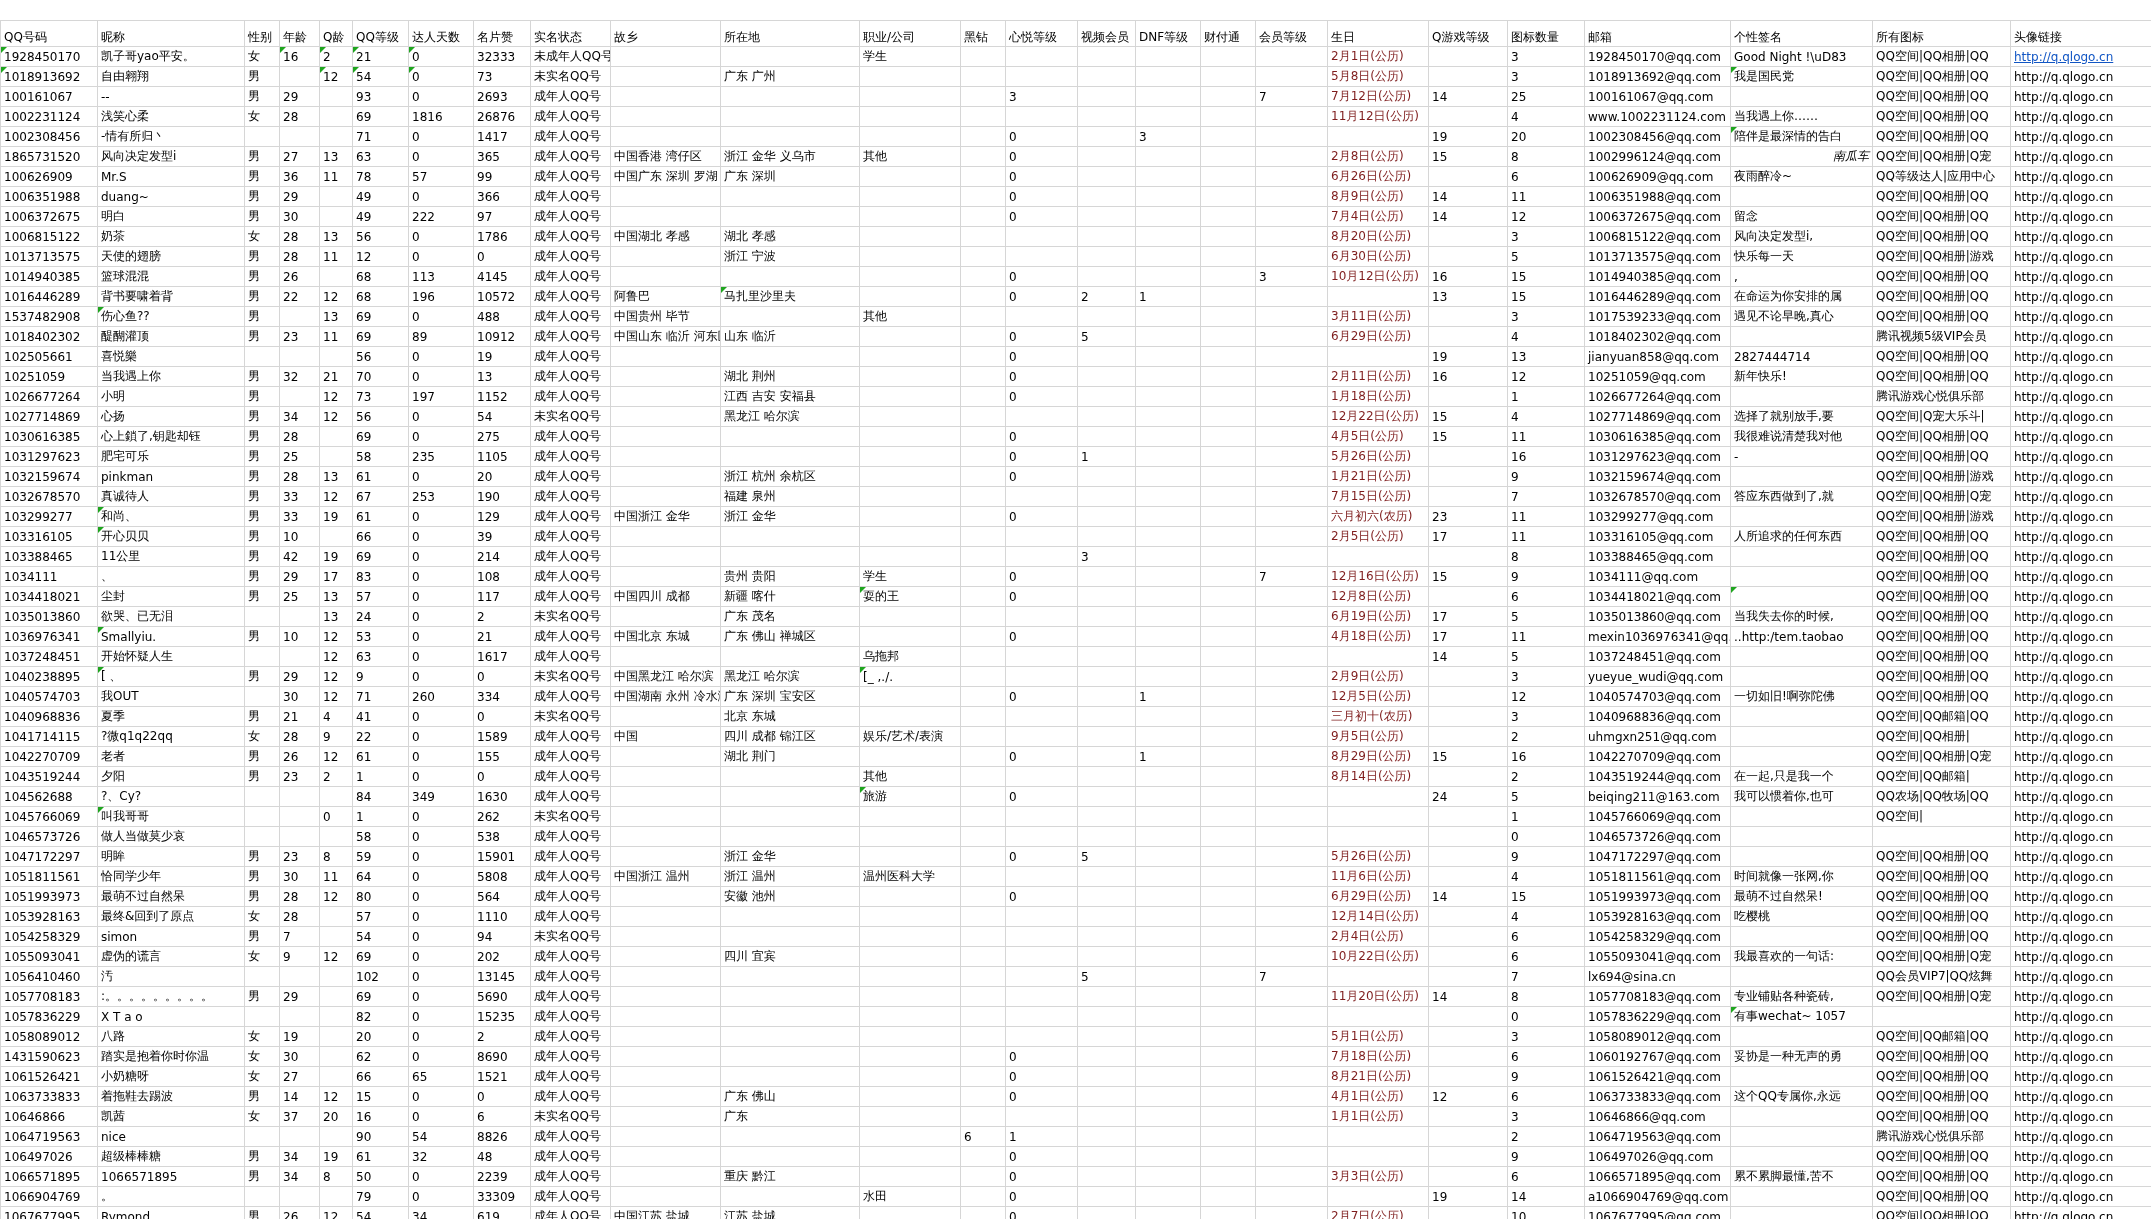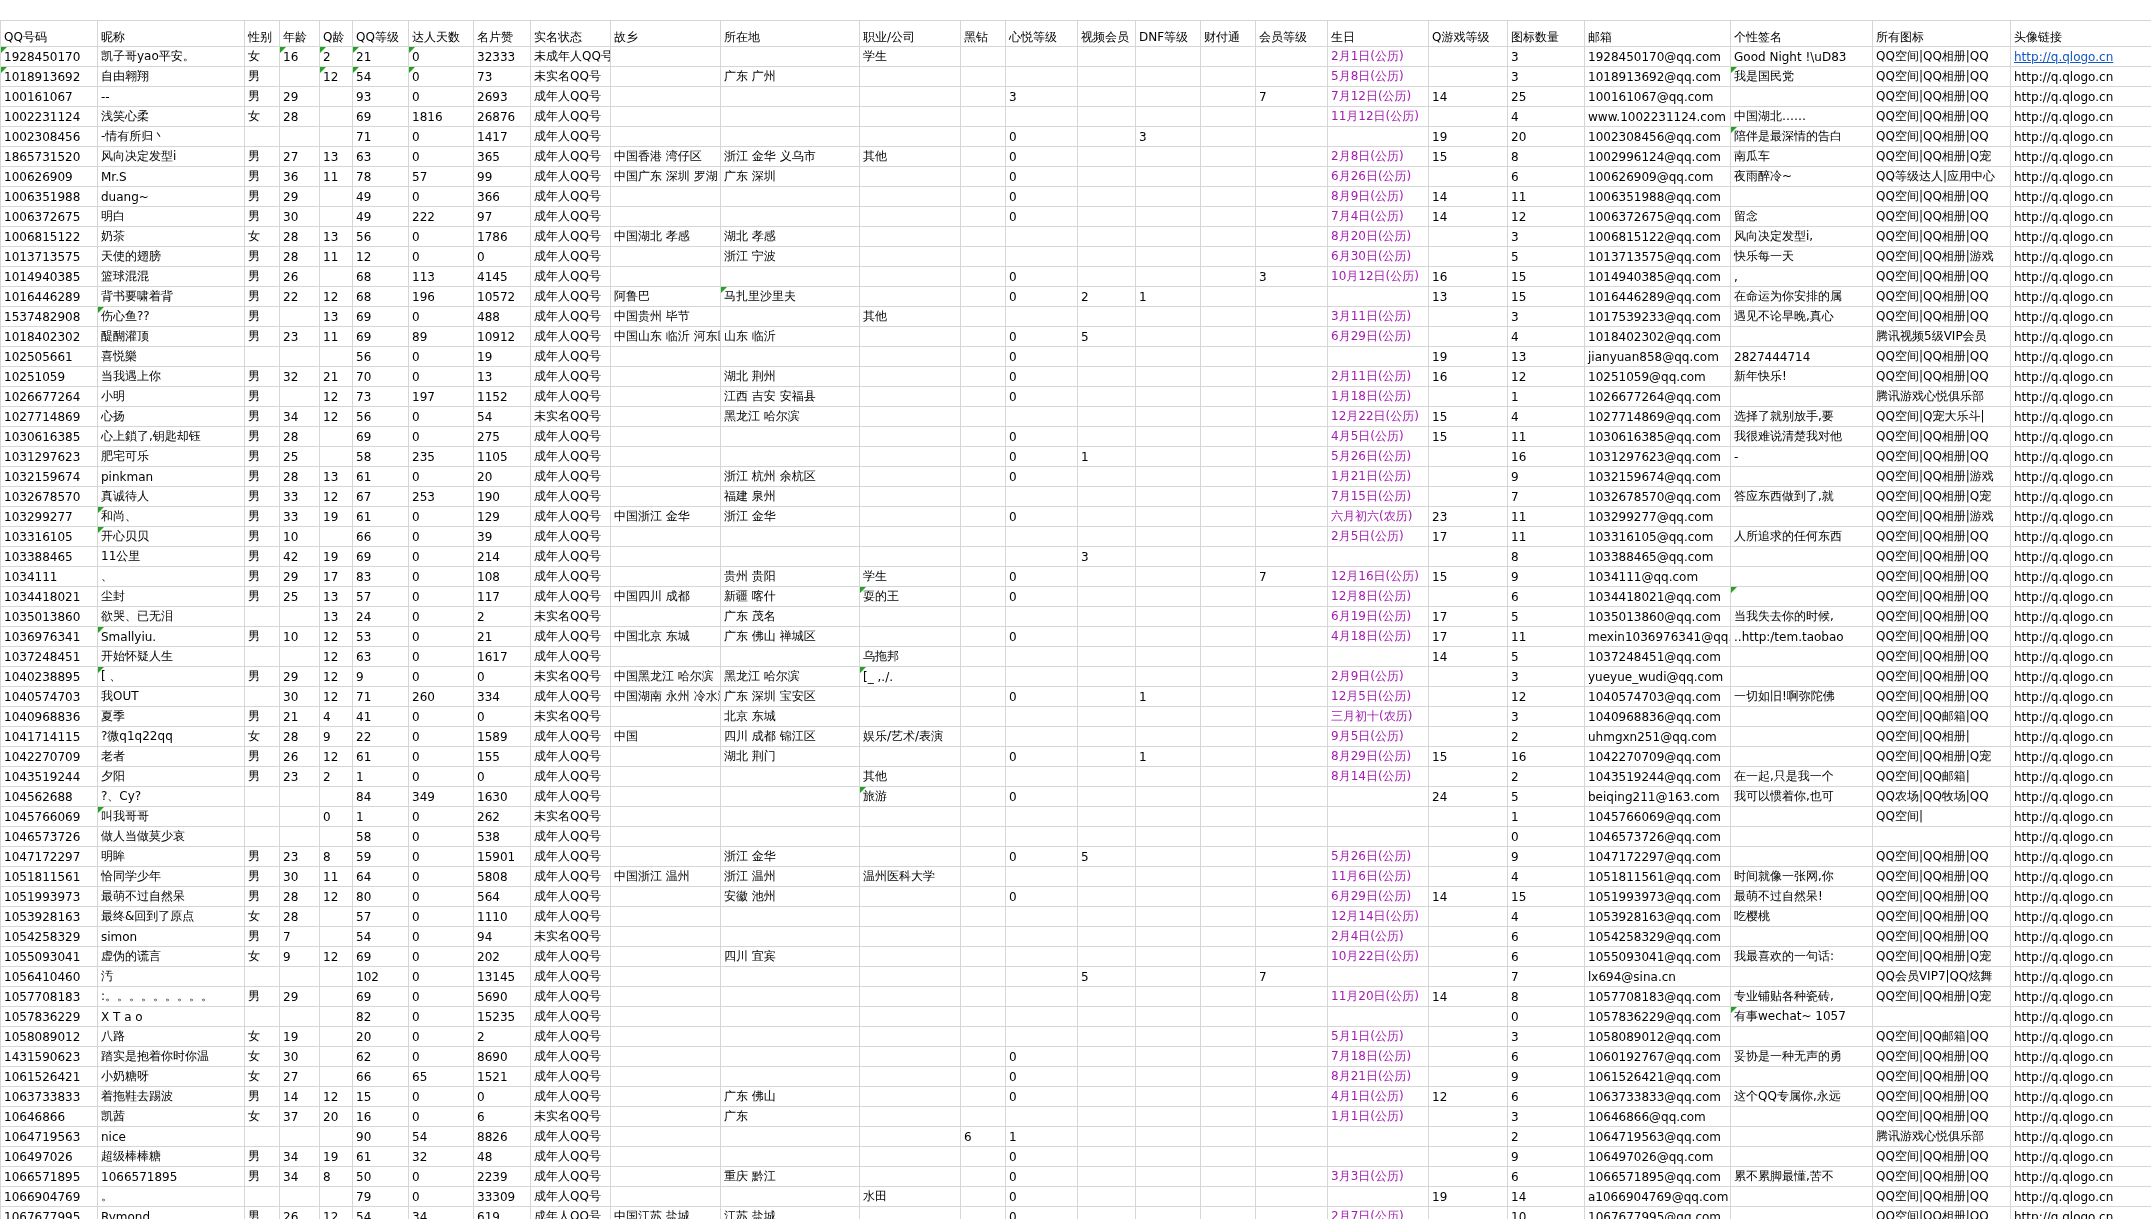--- a/index.html
+++ b/index.html
@@ -3,23 +3,23 @@
 <meta charset="utf-8">
 <style>
   html,body{margin:0;padding:0;background:#fff;}
   .sheet{position:relative;width:2151px;height:1219px;overflow:hidden;background:#fff;
          font-family:"DejaVu Sans",sans-serif;margin-top:20px;}
   table{border-collapse:collapse;table-layout:fixed;width:2151px;}
   th,td{border:1px solid #d6d6d6;padding:0 3px;font-size:12px;font-weight:normal;
         text-align:left;vertical-align:middle;white-space:nowrap;overflow:hidden;
         height:19px;position:relative;color:#000;}
   thead th{height:25px;vertical-align:bottom;background:#fff;}
-  td.birth{color:#a21caf;}
+  td.birth{color:#7f1d1d;}
   td.linkcell{color:#1256c4;text-decoration:underline;}
-  td.alignr{}
+  td.alignr{text-align:right;font-style:italic;}
   td.tri::before{content:"";position:absolute;top:0;left:0;width:0;height:0;
         border-top:6px solid #1fa51f;border-right:6px solid transparent;}
 </style>
 </head>
 <body>
 
 <div class="sheet">
   <table id="grid">
     <colgroup id="cols">
         <col style="width: 97px;">
@@ -175,21 +175,21 @@
           <td></td>
           <td></td>
           <td></td>
           <td></td>
           <td></td>
           <td></td>
           <td class="birth">11月12日(公历)</td>
           <td></td>
           <td>4</td>
           <td>www.1002231124.com</td>
-          <td>中国湖北……</td>
+          <td>当我遇上你……</td>
           <td>QQ空间|QQ相册|QQ</td>
           <td>http://q.qlogo.cn</td>
         </tr>
         <tr>
           <td>1002308456</td>
           <td>-情有所归丶</td>
           <td></td>
           <td></td>
           <td></td>
           <td>71</td>

